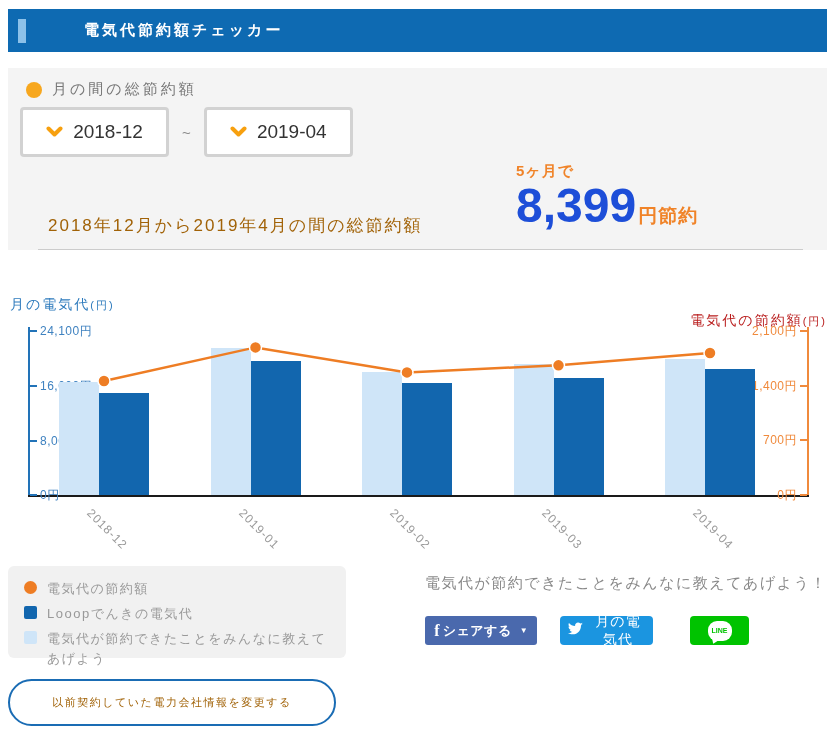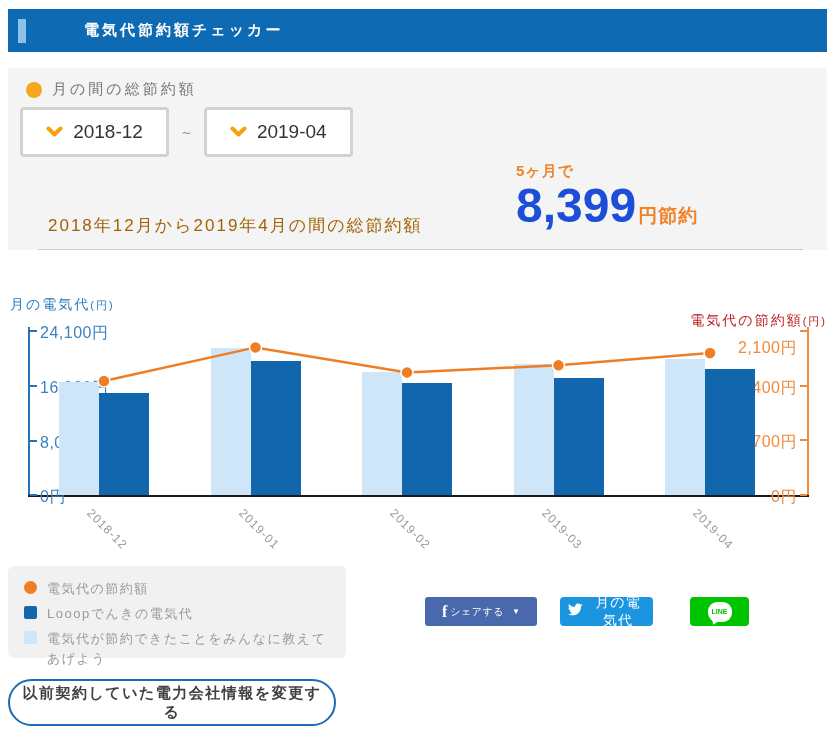--- a/index.html
+++ b/index.html
@@ -41,21 +41,21 @@
   
   .chart-title-left{left:10px;top:296px;font-size:14px;color:#2e7bbd;letter-spacing:2px;}
   .chart-title-right{right:8px;top:312px;font-size:14px;color:#b91c1c;letter-spacing:2px;}
   .unit-small{font-size:11px;}
 
   
   .chart-plot{left:0;top:320px;width:835px;height:240px;}
   .vaxis{position:absolute;width:2px;}
   .baseline{position:absolute;height:2px;background:#1a1a1a;}
   .tickdash{position:absolute;height:2px;}
-  .ticklabel{position:absolute;font-size:16px;letter-spacing:0.5px;white-space:nowrap;}
+  .ticklabel{position:absolute;font-size:12px;letter-spacing:0.5px;white-space:nowrap;}
   .ticklabel.left{color:#3f82c0;}
   .ticklabel.right{color:#f08a3c;text-align:right;}
   .bar{position:absolute;}
   .xlabel{
     position:absolute;font-size:12px;color:#9b9b9b;letter-spacing:1px;white-space:nowrap;
     transform:rotate(45deg);transform-origin:left top;
   }
 
   
   .legend-box{left:8px;top:566px;width:338px;height:92px;background:#f1f1f1;border-radius:6px;padding:13px 16px;box-sizing:border-box;}
@@ -67,21 +67,21 @@
 
   
   .share-block{left:425px;top:574px;width:405px;}
   .share-message{font-size:15px;color:#888;letter-spacing:1.5px;}
   .share-buttons{display:flex;align-items:center;margin-top:23px;}
   .btn-facebook{
     width:112px;height:29px;background:#4a69ad;border-radius:3px;border:none;cursor:pointer;
     display:flex;align-items:center;justify-content:center;color:#fff;
   }
   .fb-f{font-family:"Liberation Serif","DejaVu Serif",serif;font-weight:bold;font-size:16px;line-height:1;}
-  .fb-label{font-size:10px;font-weight:normal;margin:0 8px 0 3px;letter-spacing:0.5px;}
+  .fb-label{font-size:13px;font-weight:bold;margin:0 8px 0 3px;letter-spacing:0.5px;}
   .fb-caret{font-size:8px;}
   .btn-twitter{
     width:93px;height:29px;background:#1b95e0;border-radius:4px;border:none;cursor:pointer;
     display:flex;align-items:center;justify-content:center;color:#fff;margin-left:23px;
   }
   .tw-label{font-size:14px;margin-left:6px;letter-spacing:1px;}
   .btn-line{
     width:59px;height:29px;background:#00c300;border-radius:4px;border:none;cursor:pointer;
     display:flex;align-items:center;justify-content:center;margin-left:37px;position:relative;
   }
@@ -92,22 +92,22 @@
   .line-bubble::after{
     content:"";position:absolute;left:3px;bottom:-3px;width:0;height:0;
     border-left:3px solid transparent;border-right:4px solid transparent;border-top:5px solid #fff;
     transform:rotate(18deg);
   }
   .line-text{color:#00c300;font-size:7px;font-weight:bold;letter-spacing:0;}
 
   
   .btn-change{
     left:8px;top:679px;width:328px;height:47px;background:#fff;border:2px solid #1a6cb4;
-    border-radius:24px;color:#404040;font-size:15px;letter-spacing:1.5px;cursor:pointer;
-    display:flex;align-items:center;justify-content:center;box-sizing:border-box;font-weight:bold;
+    border-radius:24px;color:#a16207;font-size:11px;letter-spacing:1.5px;cursor:pointer;
+    display:flex;align-items:center;justify-content:center;box-sizing:border-box;
   }
 </style>
 </head>
 <body>
 
 <div class="abs header">
   <div class="header-accent"></div>
   <div class="header-title">電気代節約額チェッカー</div>
 </div>
 
@@ -165,21 +165,21 @@
     <div class="ticklabel left" style="left: 40px; top: 58.1203px;">16,000円</div>
     <div class="tickdash" style="left: 30px; top: 10px; width: 7px; background: rgb(34, 115, 184);"></div>
     <div class="ticklabel left" style="left: 40px; top: 3px;">24,100円</div>
     <div class="tickdash" style="left: 800px; top: 174px; width: 7px; background: rgb(240, 138, 60);"></div>
     <div class="ticklabel right" style="right: 38px; top: 167px;">0円</div>
     <div class="tickdash" style="left: 800px; top: 119.333px; width: 7px; background: rgb(240, 138, 60);"></div>
     <div class="ticklabel right" style="right: 38px; top: 112.333px;">700円</div>
     <div class="tickdash" style="left: 800px; top: 64.6667px; width: 7px; background: rgb(240, 138, 60);"></div>
     <div class="ticklabel right" style="right: 38px; top: 57.6667px;">1,400円</div>
     <div class="tickdash" style="left: 800px; top: 10px; width: 7px; background: rgb(240, 138, 60);"></div>
-    <div class="ticklabel right" style="right: 38px; top: 18px;">2,100円</div>
+    <div class="ticklabel right" style="right: 38px; top: 3px;">2,100円</div>
     <div class="bar" style="left: 59px; top: 62.0373px; width: 40px; height: 112.963px; background: rgb(207, 229, 248);"></div>
     <div class="bar" style="left: 99px; top: 72.9253px; width: 50px; height: 102.075px; background: rgb(18, 102, 174);"></div>
     <div class="xlabel" style="left: 94px; top: 186px;">2018-12</div>
     <div class="bar" style="left: 210.5px; top: 28.0124px; width: 40px; height: 146.988px; background: rgb(207, 229, 248);"></div>
     <div class="bar" style="left: 250.5px; top: 41.2822px; width: 50px; height: 133.718px; background: rgb(18, 102, 174);"></div>
     <div class="xlabel" style="left: 245.5px; top: 186px;">2019-01</div>
     <div class="bar" style="left: 362px; top: 52.1701px; width: 40px; height: 122.83px; background: rgb(207, 229, 248);"></div>
     <div class="bar" style="left: 402px; top: 62.922px; width: 50px; height: 112.078px; background: rgb(18, 102, 174);"></div>
     <div class="xlabel" style="left: 397px; top: 186px;">2019-02</div>
     <div class="bar" style="left: 513.5px; top: 44.3444px; width: 40px; height: 130.656px; background: rgb(207, 229, 248);"></div>
@@ -207,20 +207,21 @@
     <div class="legend-marker square" style="background: rgb(18, 102, 174);"></div>
     <div class="legend-label">Looopでんきの電気代</div>
   </div>
   <div class="legend-item">
     <div class="legend-marker square" style="background: rgb(207, 229, 248);"></div>
     <div class="legend-label">電気代が節約できたことをみんなに教えてあげよう</div>
   </div>
 </div>
 
 <div class="abs share-block">
+  <div class="share-message">電気代が節約できたことをみんなに教えてあげよう！</div>
   <div class="share-buttons">
     <button class="btn-facebook">
       <span class="fb-f">f</span>
       <span class="fb-label">シェアする</span>
       <span class="fb-caret">▼</span>
     </button>
     <button class="btn-twitter">
       <span>
         <svg width="17" height="15" viewBox="0 0 24 20">
             <path fill="#ffffff" d="M24 2.4c-.9.4-1.8.7-2.8.8 1-.6 1.8-1.6 2.2-2.7-1 .6-2 1-3.1 1.2C19.4.6 18.2 0 17 0c-2.3 0-4.2 1.9-4.2 4.2 0 .3 0 .7.1 1C9.4 5 6.3 3.3 4.2.8c-.4.6-.6 1.3-.6 2.1 0 1.4.7 2.7 1.9 3.5-.7 0-1.3-.2-1.9-.5v.1c0 2 1.4 3.7 3.4 4.1-.4.1-.7.2-1.1.2-.3 0-.5 0-.8-.1.5 1.7 2.1 2.9 3.9 2.9-1.4 1.1-3.2 1.8-5.2 1.8-.3 0-.7 0-1-.1C4.7 16.1 6.9 16.8 9.2 16.8c7.7 0 11.9-6.4 11.9-11.9v-.5c.8-.6 1.5-1.3 2.1-2.1z"></path>

